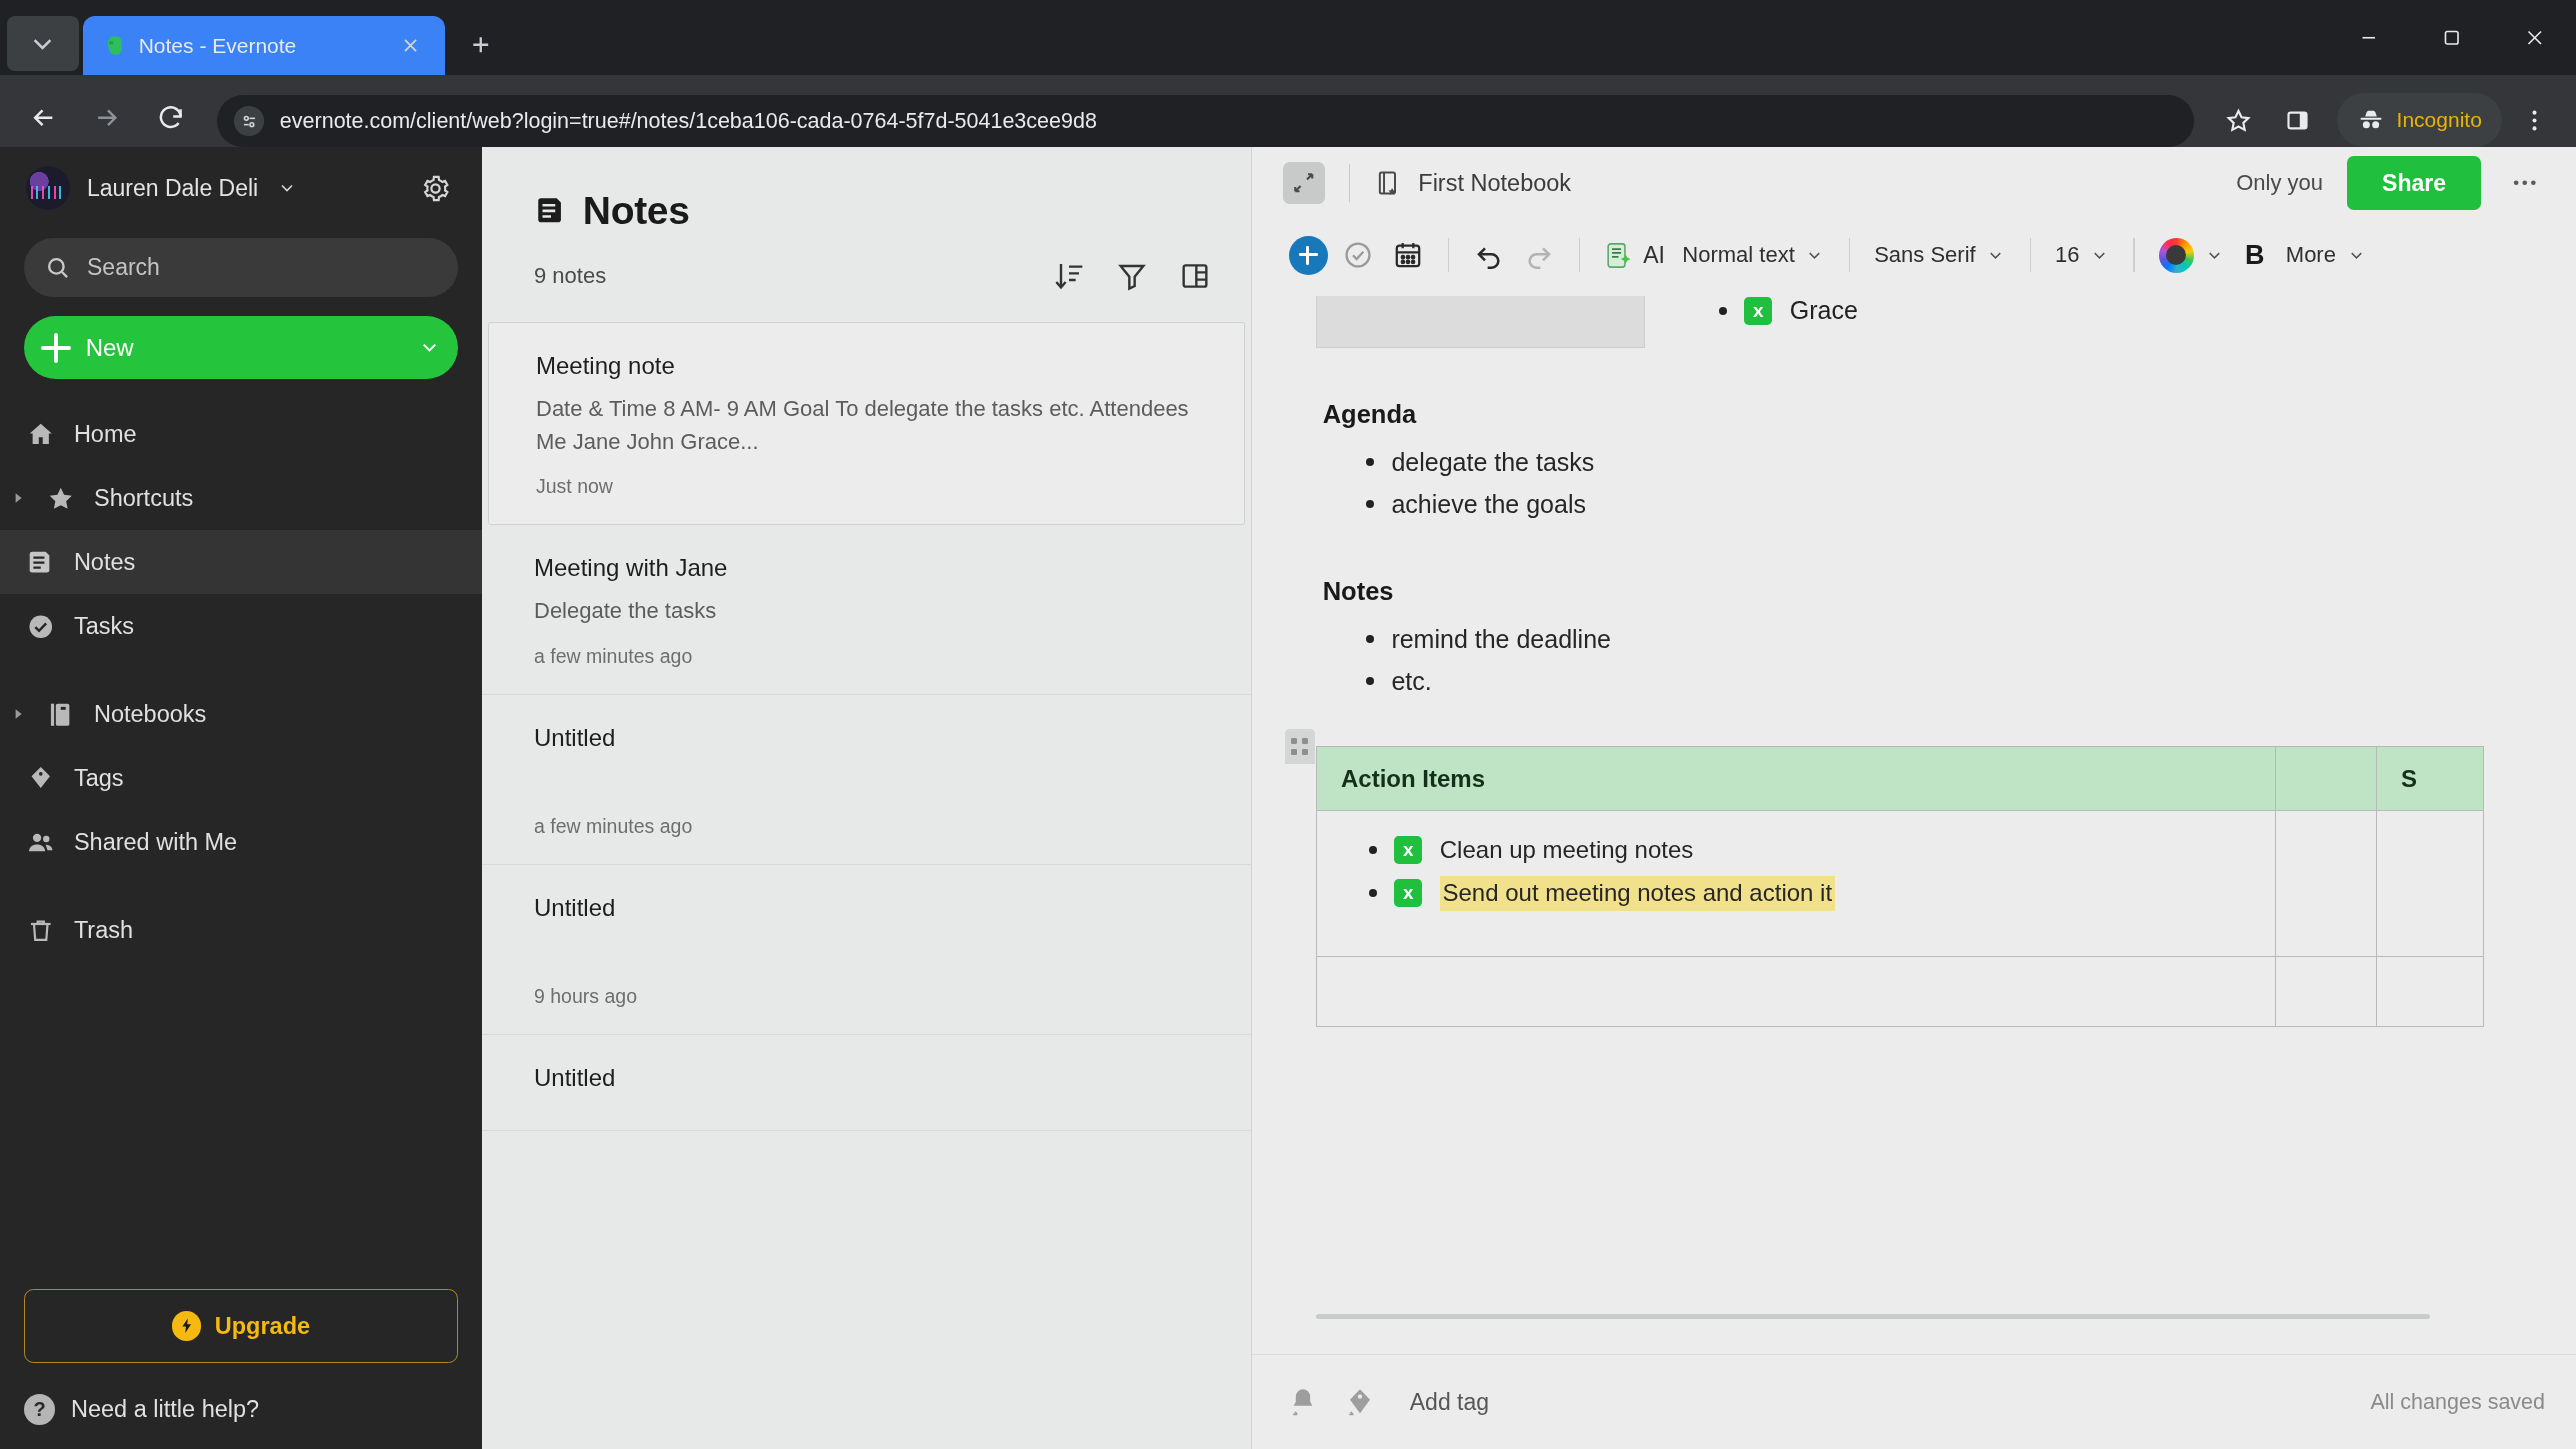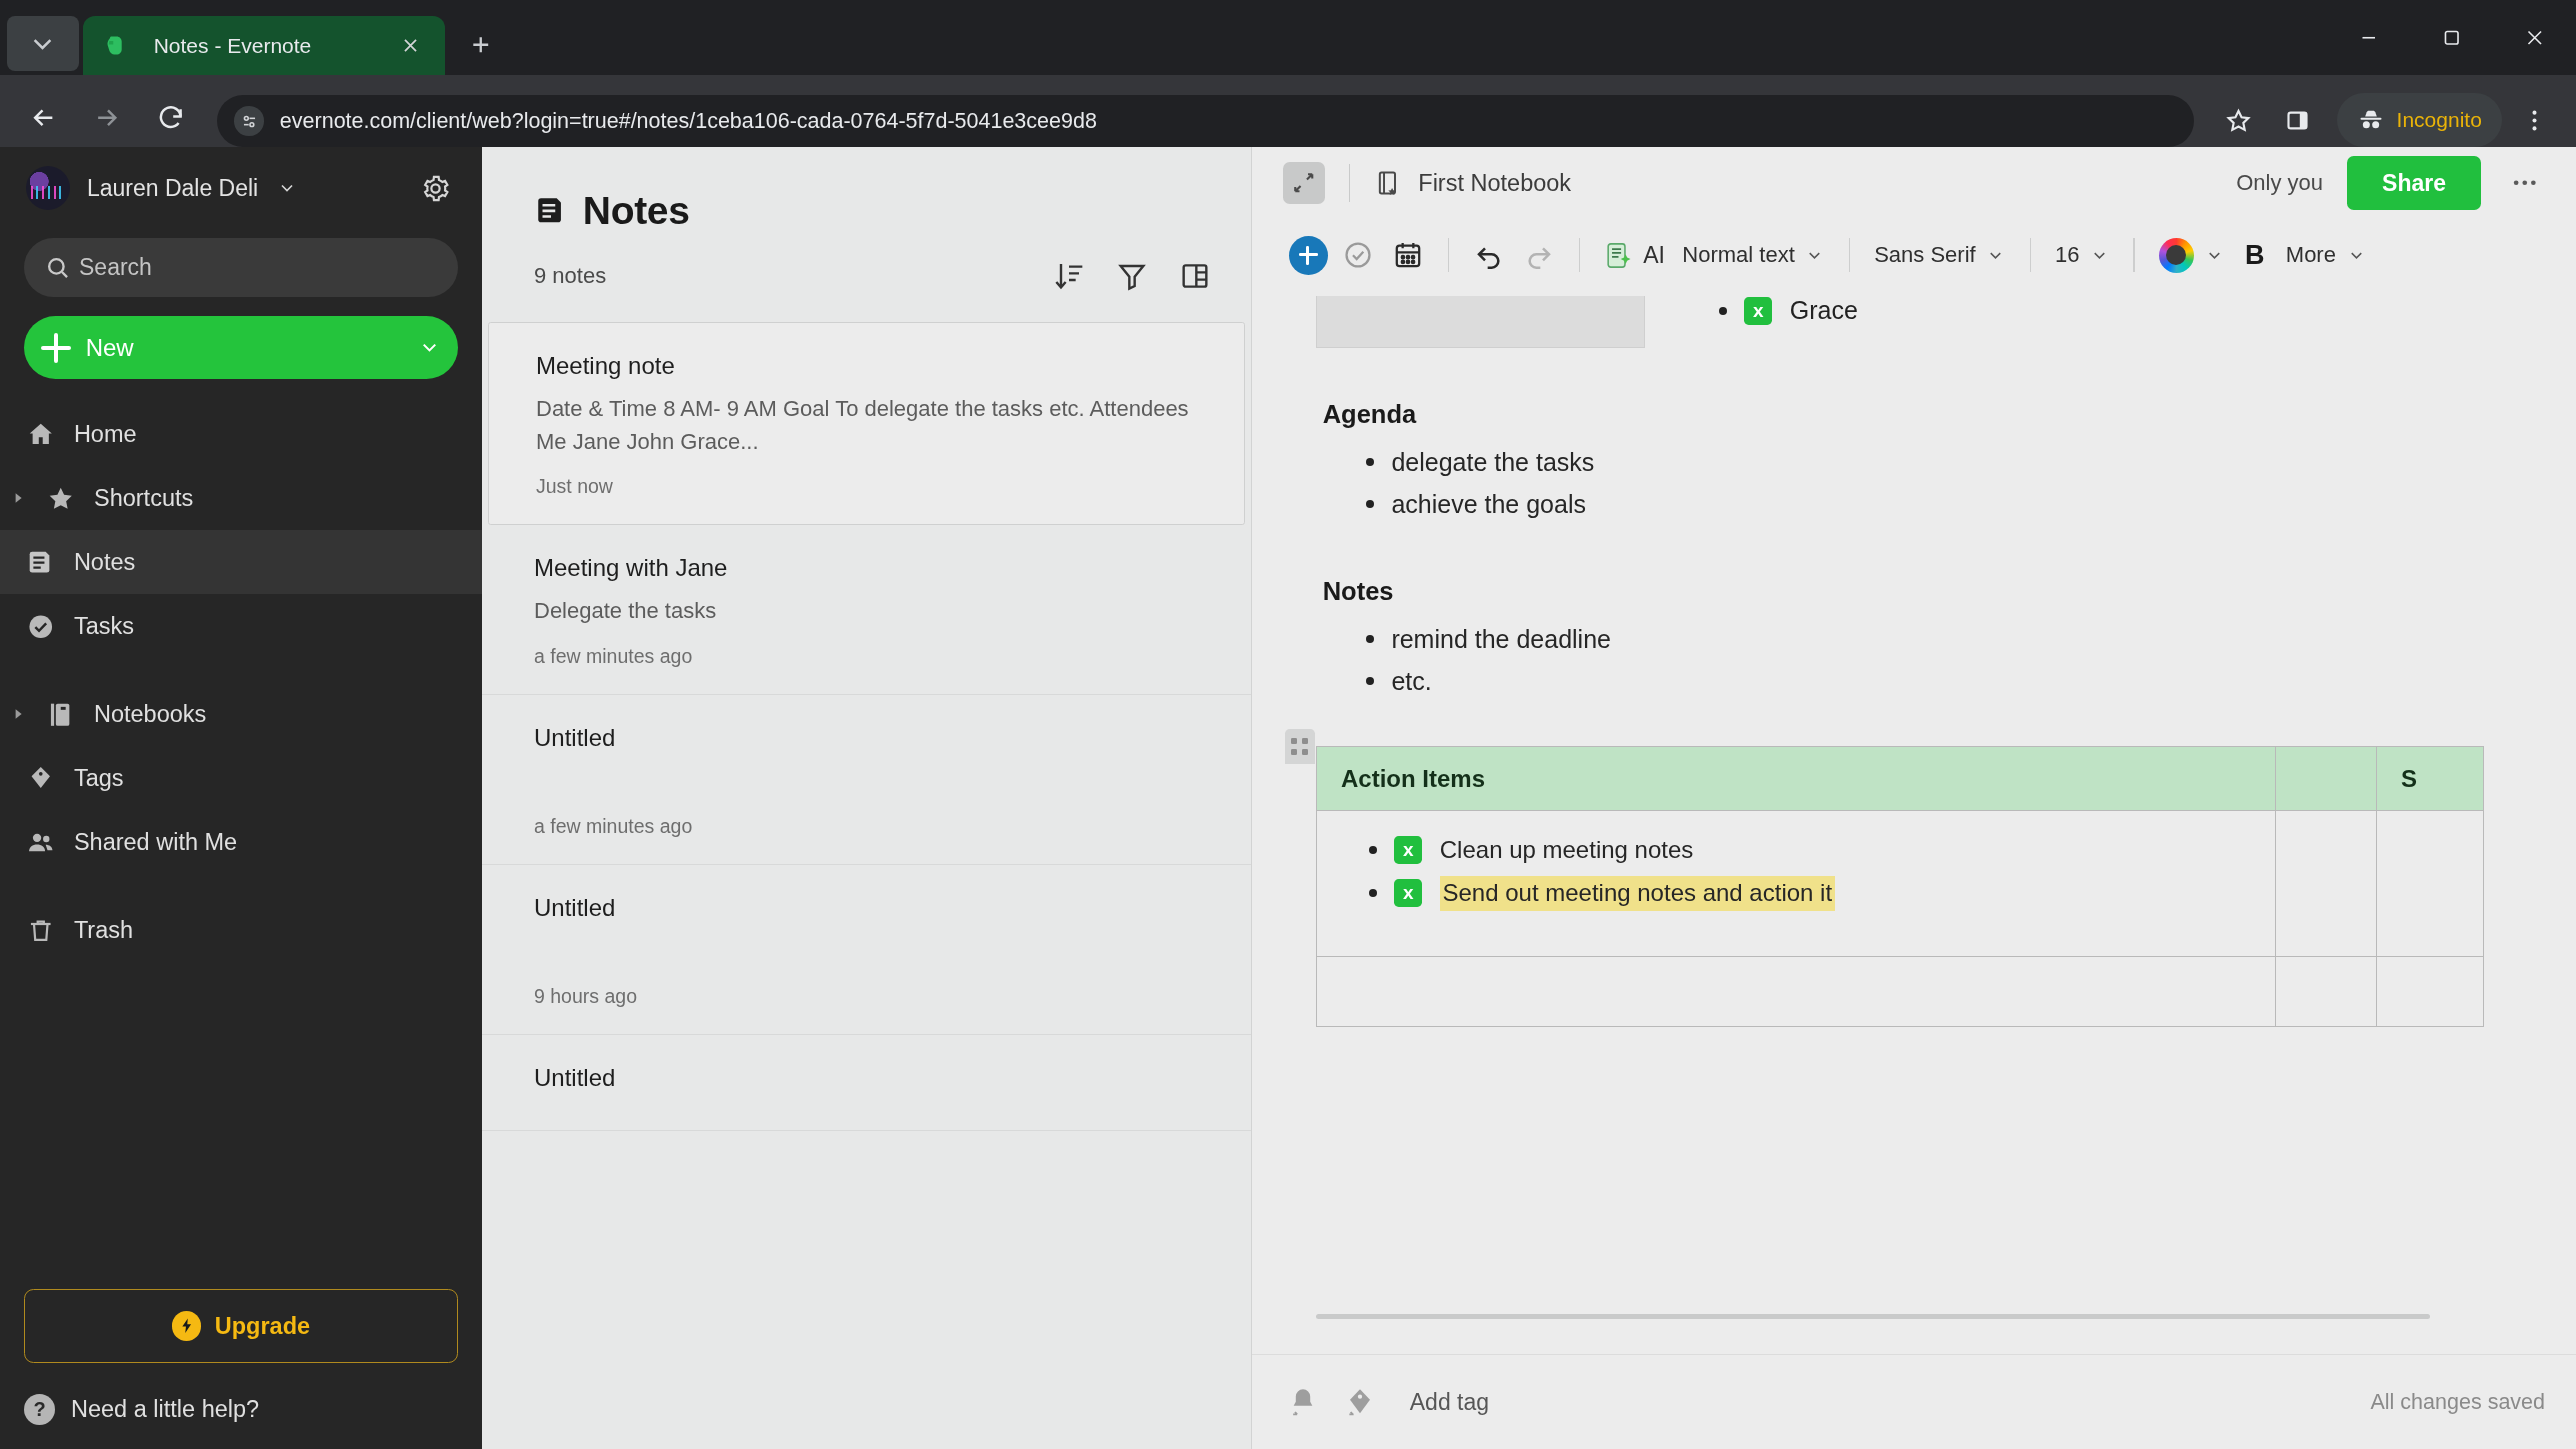--- a/index.html
+++ b/index.html
@@ -13,22 +13,22 @@
   
   .browser { width: 2576px; height: 1449px; display: flex; flex-direction: column; background:#35363a; }
 
   .tabstrip { height: 75px; background:#202124; display:flex; align-items:flex-end; position:relative; }
   .tab-listbtn {
     width:72px; height:55px; margin:0 4px 4px 6.7px; border-radius:8px;
     background:#3c4043; display:flex; align-items:center; justify-content:center; cursor:pointer;
   }
   .tab-listbtn svg { width:27px; height:27px; }
   .tab {
-    height:59px; width:362px; background:#14532d; border-radius:12px 12px 0 0;
-    display:flex; align-items:center; padding:0 19px; gap:25px; position:relative; cursor:pointer;
+    height:59px; width:362px; background:#3b82f6; border-radius:12px 12px 0 0;
+    display:flex; align-items:center; padding:0 19px; gap:10px; position:relative; cursor:pointer;
   }
   .tab .favicon { width:27px; height:27px; flex:0 0 auto; }
   .tab .tabtitle { color:#e8eaed; font-size:21px; white-space:nowrap; overflow:hidden; text-overflow:ellipsis; flex:1; }
   .tab .tabclose { width:31px; height:31px; display:flex; align-items:center; justify-content:center; border-radius:50%; cursor:pointer; }
   .tab .tabclose svg { width:19px; height:19px; }
   .newtab { width:48px; height:48px; margin:0 0 6.7px 12px; display:flex; align-items:center; justify-content:center; border-radius:50%; cursor:pointer; }
   .newtab svg { width:25.5px; height:25.5px; }
   .winctrls { position:absolute; right:0; top:0; height:75px; display:flex; align-items:center; }
   .winctrl { width:83px; height:75px; display:flex; align-items:center; justify-content:center; cursor:pointer; }
   .winctrl svg { width:21.5px; height:21.5px; }
@@ -63,21 +63,21 @@
                        linear-gradient(135deg,#241b3a,#0e0e18); overflow:hidden; position:relative; }
   .avatar::after { content:""; position:absolute; left:12%; top:45%; width:76%; height:30%;
                    background: repeating-linear-gradient(90deg,#ff4fd8 0 2px, transparent 2px 5.4px, #3fd0ff 5.4px 7.4px, transparent 7.4px 11.4px); opacity:.85; }
   .sb-account .name { color:#e3e3e3; font-size:23px; white-space:nowrap; }
   .sb-account .chev { margin-left:1.3px; display:flex; align-items:center; }
   .sb-account .chev svg { width:20px; height:20px; }
   .sb-gear { margin-left:auto; width:42px; height:42px; display:flex; align-items:center; justify-content:center; cursor:pointer; }
   .sb-gear svg { width:31px; height:31px; }
 
   .sb-search { margin:9.4px 24px 0; height:59px; background:#3a3a3a; border-radius:29.5px;
-               display:flex; align-items:center; padding:0 20px; gap:8px; cursor:text; }
+               display:flex; align-items:center; padding:0 20px; gap:16px; cursor:text; }
   .sb-search svg { width:27px; height:27px; flex:0 0 auto; }
   .sb-search span { color:#c4c4c4; font-size:23px; }
 
   .sb-new { margin:19px 24px 0; height:63px; background:#24c43c; border-radius:32px;
             display:flex; align-items:center; padding:0 17.4px; cursor:pointer; }
   .sb-new .plus { width:29.5px; height:29.5px; position:relative; flex:0 0 auto; }
   .sb-new .plus::before, .sb-new .plus::after { content:""; position:absolute; background:#fff; border-radius:2px; }
   .sb-new .plus::before { left:0; top:12.7px; width:29.5px; height:4px; }
   .sb-new .plus::after  { top:0; left:12.7px; width:4px; height:29.5px; }
   .sb-new .lbl { color:#fff; font-size:24px; margin-left:14.8px; font-weight:400; }

